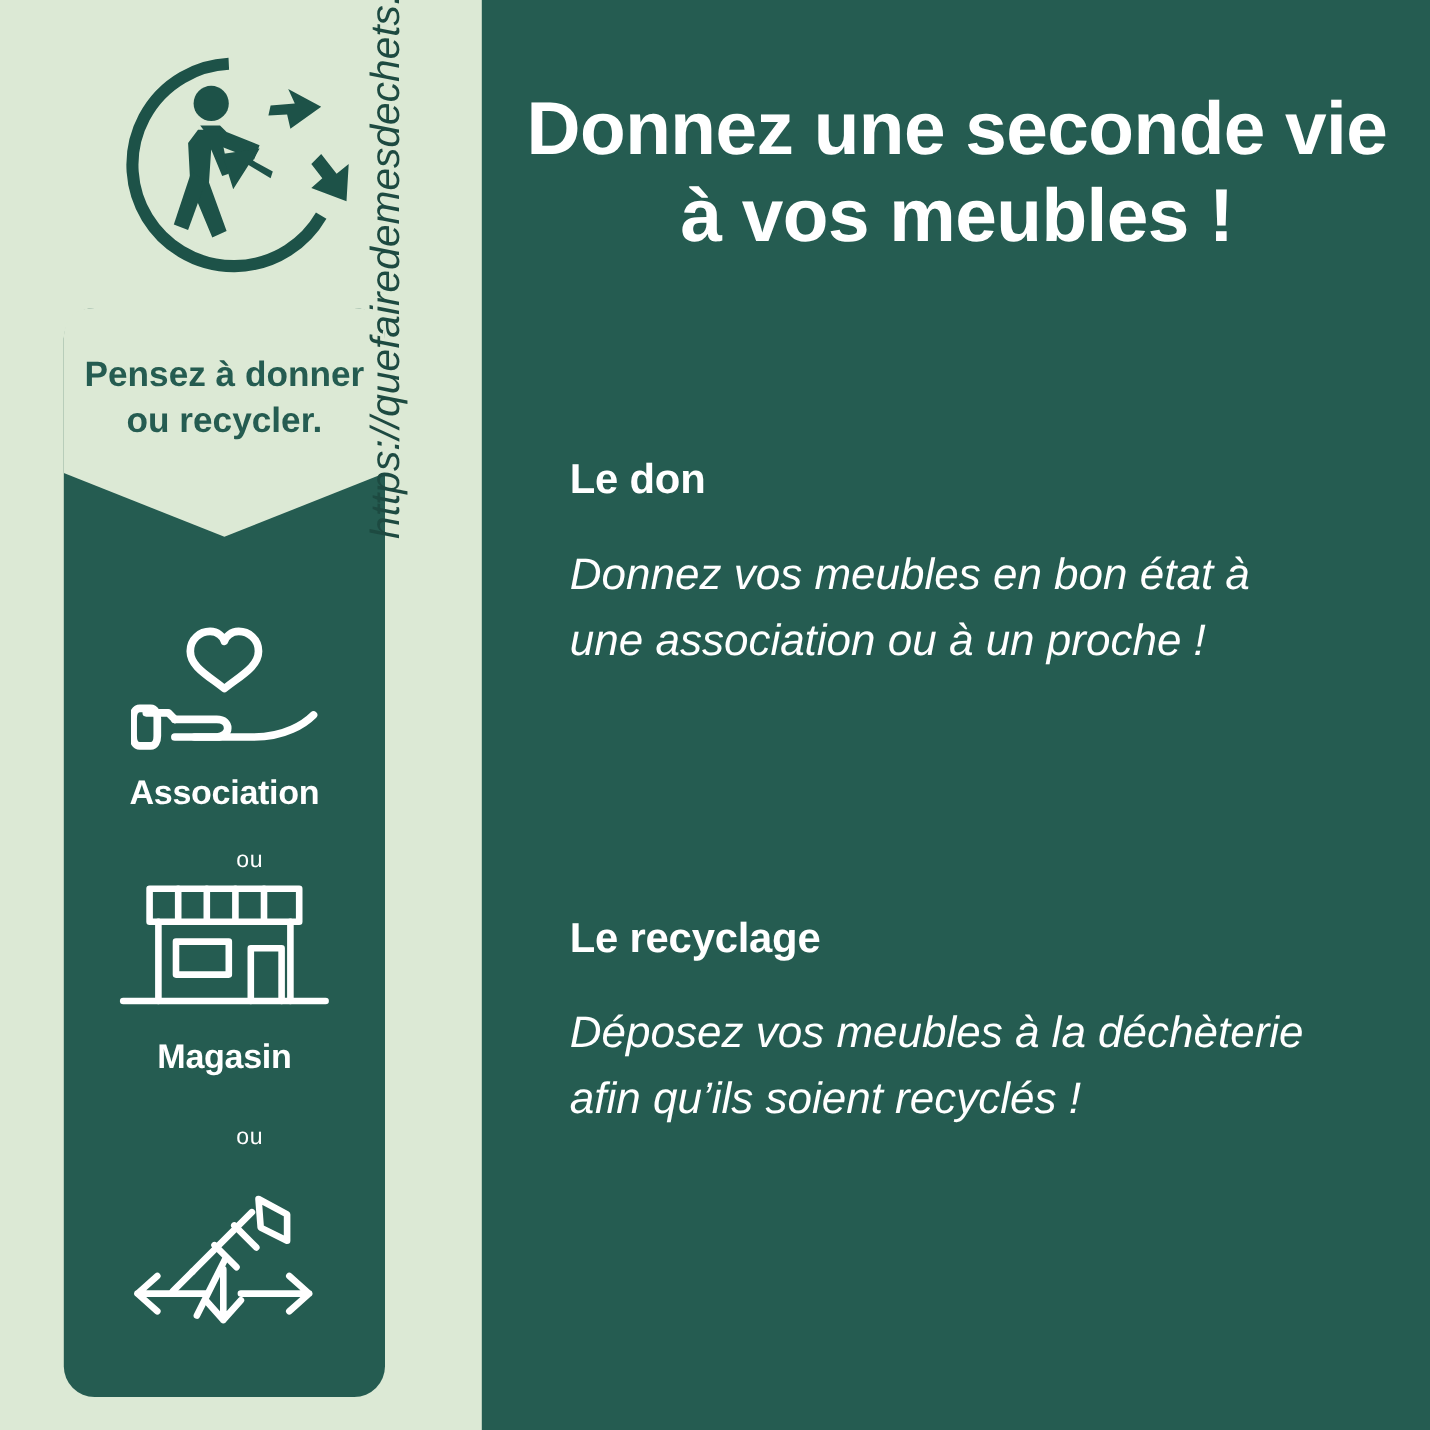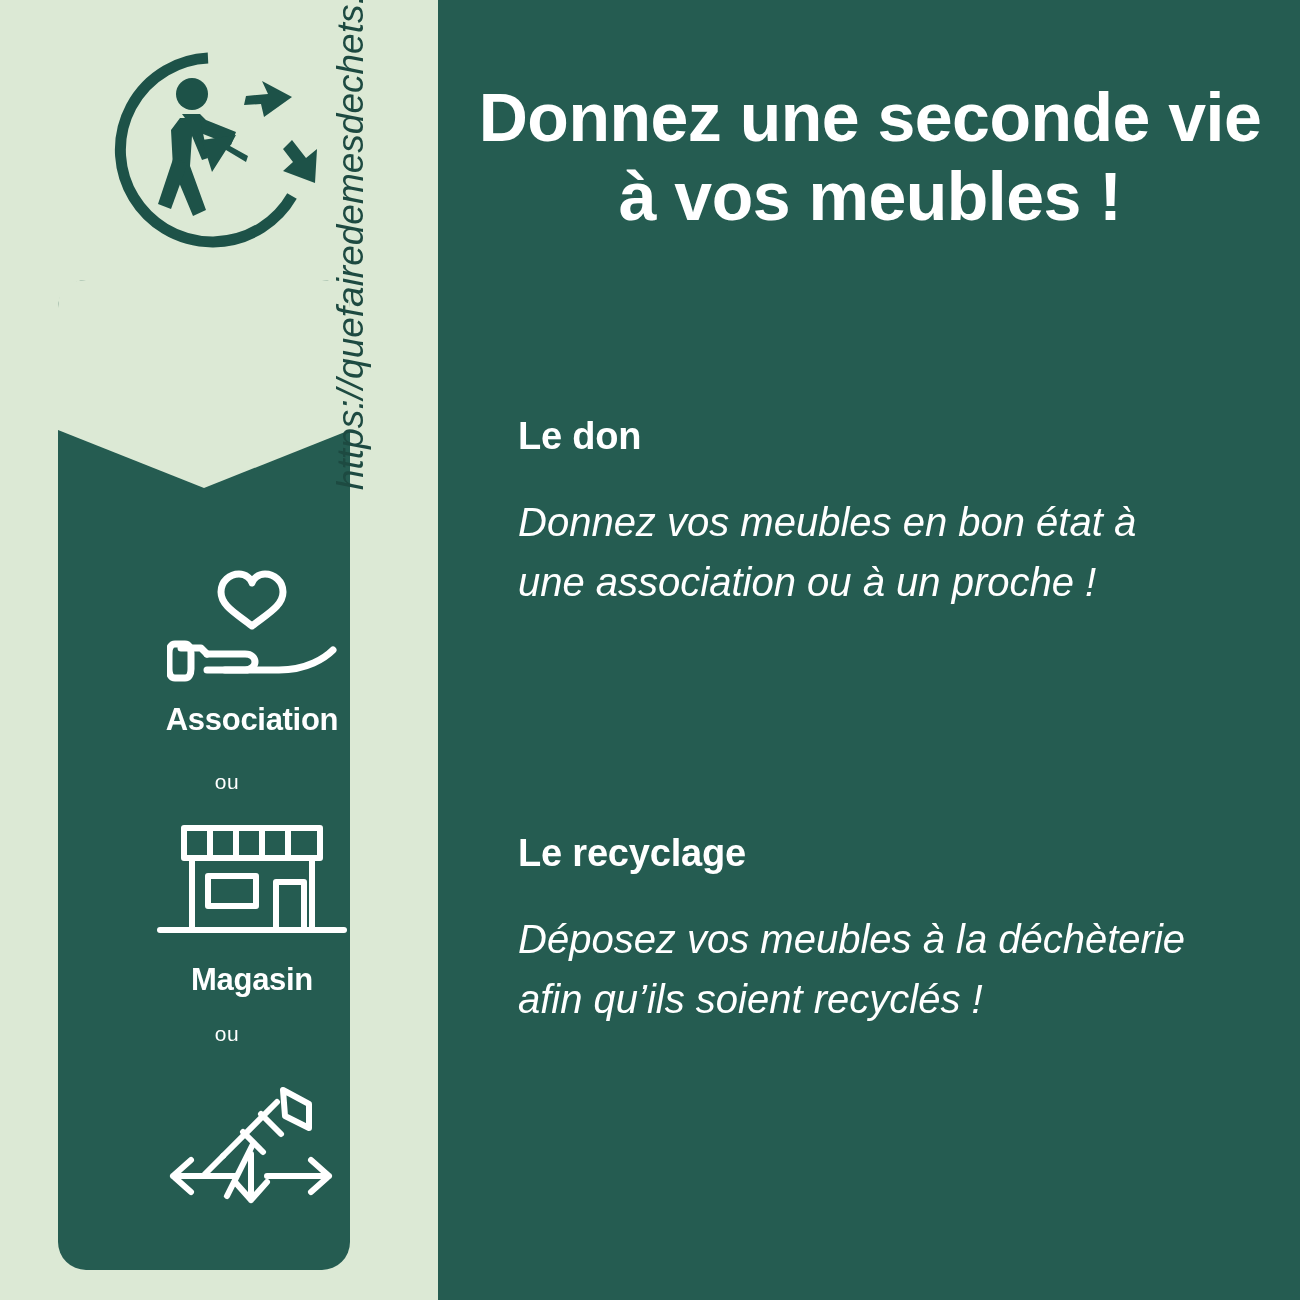--- a/index.html
+++ b/index.html
@@ -98,21 +98,20 @@
     font-size: 32px;
     font-weight: bold;
     line-height: 1.3;
   }
   .step {
     position: absolute;
     left: 0;
     width: 292px;
     text-align: center;
     color: #ffffff;
-    padding-left: 48px;
   }
   .step .icon {
     display: block;
     margin: 0 auto;
   }
   .step .label {
     display: block;
     font-size: 31px;
     font-weight: bold;
     margin-top: 8px;
@@ -121,21 +120,21 @@
   .ou {
     position: absolute;
     left: 0;
     width: 338px;
     text-align: center;
     color: #ffffff;
     font-size: 21px;
     letter-spacing: 0.5px;
   }
   .step.assoc { top: 290px; }
-  .step.magasin { top: 540px; }
+  .step.magasin { top: 520px; }
   .step.decheterie { top: 800px; }
   .ou.ou1 { top: 490px; }
   .ou.ou2 { top: 742px; }
   
   .url {
     position: absolute;
     left: 330px;
     top: 490px;
     width: 640px;
     color: #1d4a41;
@@ -175,20 +174,21 @@
       </g>
     </svg>
   </div>
 
   <div class="left-card">
 
     <div class="banner">
       <svg viewBox="0 0 292 220" width="292" height="220" aria-hidden="true">
         <path d="M0 28 Q0 0 28 0 H264 Q292 0 292 28 V150 L146 208 L0 150 Z" fill="#dce9d5"></path>
       </svg>
+      <div class="banner-text">Pensez à donner ou recycler.</div>
     </div>
 
     <div class="step assoc">
       <span class="icon">
         <svg viewBox="0 0 170 120" width="170" height="120" aria-hidden="true">
           <g fill="none" stroke="#ffffff" stroke-width="7" stroke-linejoin="round" stroke-linecap="round">
             <path d="M85 56 C70 44 54 36 54 22 C54 11 63 4 72 4 C79 4 84 9 85 13 C86 9 91 4 98 4 C107 4 116 11 116 22 C116 36 100 44 85 56 Z"></path>
             <path d="M14 78 h20 l6 6"></path>
             <path d="M8 74 c-4 0 -6 4 -6 9 v16 c0 5 2 9 6 9 h10 c4 0 6 -4 6 -9 V83 c0 -5 -2 -9 -6 -9 z"></path>
             <path d="M40 84 h38 c7 0 10 4 10 8 s-4 8 -10 8 H58"></path>

